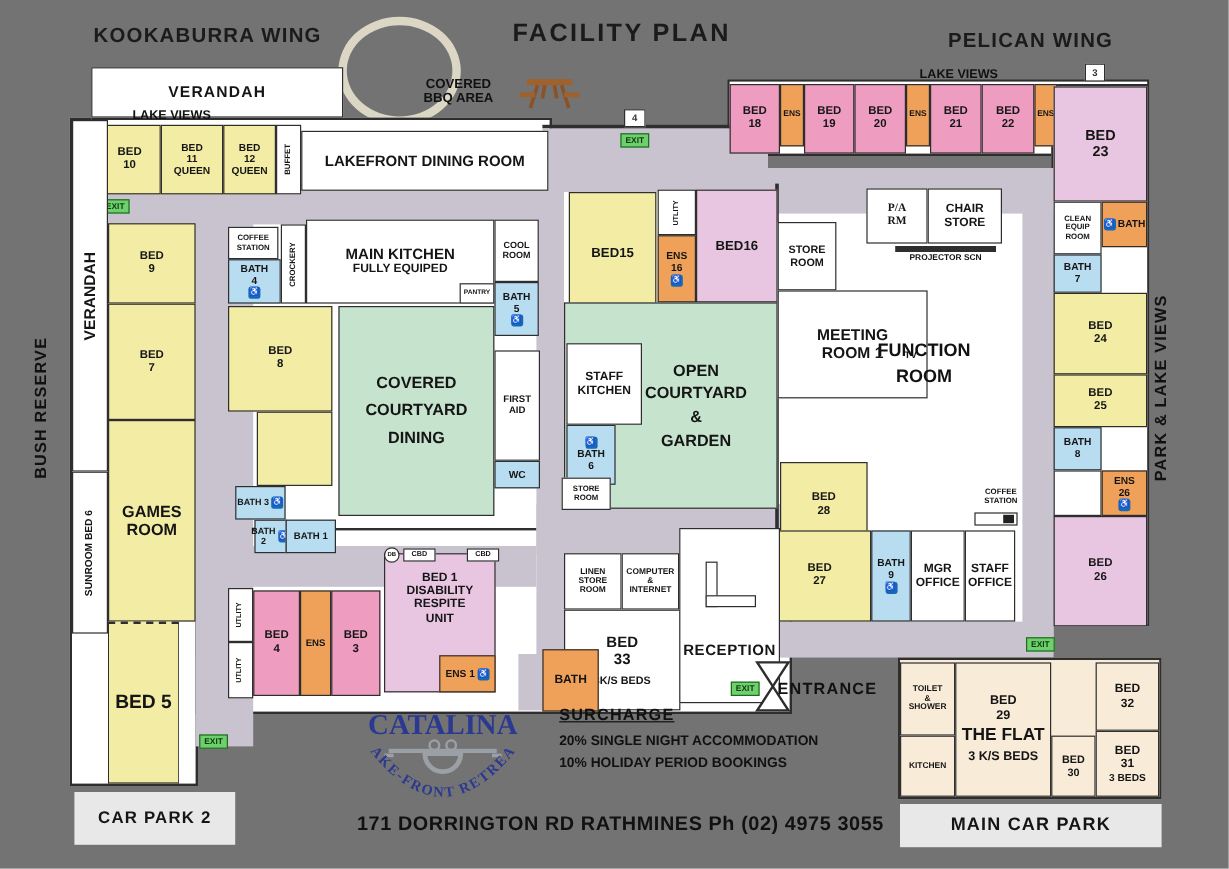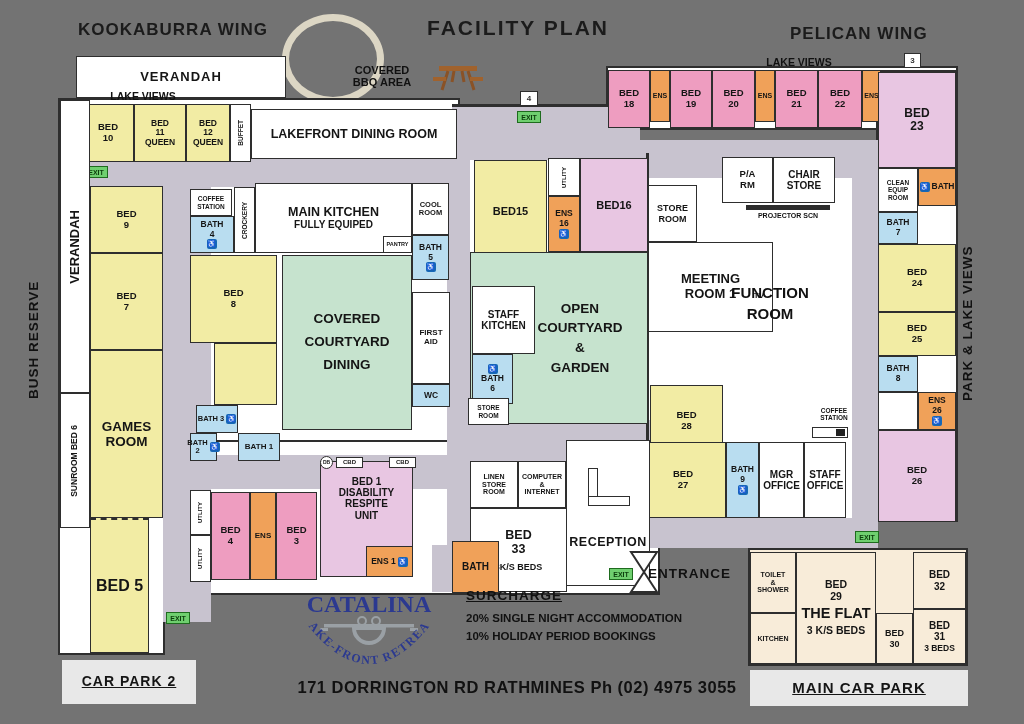--- a/index.html
+++ b/index.html
@@ -5,21 +5,21 @@
   html,body{margin:0;padding:0;background:#fff;}
   #plan{position:relative;width:1024px;height:724px;background:#737373;overflow:hidden;
         font-family:"Liberation Sans",sans-serif;color:#111;}
   .shell{position:absolute;background:#fff;border:2px solid #2e2e2e;box-sizing:border-box;}
   .corr{position:absolute;background:#c8c3cf;}
   .wall{position:absolute;background:#2e2e2e;}
   .r{position:absolute;box-sizing:border-box;border:1.6px solid #2e2e2e;display:flex;
      flex-direction:column;align-items:center;justify-content:center;text-align:center;
      font-weight:700;white-space:pre-line;line-height:1.12;font-size:9.5px;color:#151515;}
   .row{flex-direction:row;gap:2px;}
-  .nb{border:none;background:transparent;text-decoration:underline;}
+  .nb{border:none;background:transparent;}
   .yellow{background:#f2eca4}.pink{background:#ee9dc0}.lav{background:#e8c6e2}
   .orange{background:#f0a159}.blue{background:#b9ddf0}.green{background:#c6e3ce}
   .white{background:#fff}.cream{background:#f8ecd9}.park{background:#e8e8e8}
   .lbl{position:absolute;font-weight:700;white-space:pre-line;text-align:center;color:#111;}
   .vert{writing-mode:vertical-rl;transform:rotate(180deg);}
   .exit{position:absolute;background:#6fcf6f;border:1px solid #1e6b1e;color:#0b3d0b;
         font-size:7px;font-weight:700;display:flex;align-items:center;justify-content:center;box-sizing:border-box;}
   .door{position:absolute;background:#fff;border:1.4px solid #2e2e2e;font-size:8px;font-weight:700;
         display:flex;align-items:center;justify-content:center;box-sizing:border-box;color:#333;}
   .wc{display:inline-block;background:#1668b8;color:#fff;font-size:7px;line-height:9px;
@@ -108,21 +108,21 @@
   <div class="r white" style="left:255px;top:183px;width:157px;height:70px;"><span style="font-size:12.5px;">MAIN KITCHEN</span><span style="font-size:10px;">FULLY EQUIPED</span></div>
   <div class="r white" style="left:412px;top:183px;width:37px;height:52px;font-size:7.5px;"><span>COOL
 ROOM</span></div>
   <div class="r white" style="left:383px;top:236px;width:29px;height:17px;font-size:5.5px;"><span>PANTRY</span></div>
   <div class="r blue" style="left:412px;top:235px;width:37px;height:45px;font-size:8.5px;"><span>BATH
 5</span><span class="wc">♿</span></div>
   <div class="r yellow" style="left:190px;top:255px;width:87px;height:88px;"><span>BED
 8</span></div>
   <div class="r yellow" style="left:214px;top:343px;width:63px;height:62px;"></div>
   <div class="r blue row" style="left:196px;top:405px;width:42px;height:28px;font-size:7.5px;"><span>BATH 3</span><span class="wc">♿</span></div>
-  <div class="r blue row" style="left:190px;top:433px;width:27px;height:28px;font-size:7.5px;"><span>BATH 2</span><span class="wc">♿</span></div>
+  <div class="r blue row" style="left:212px;top:433px;width:27px;height:28px;font-size:7.5px;"><span>BATH 2</span><span class="wc">♿</span></div>
   <div class="r blue" style="left:238px;top:433px;width:42px;height:28px;font-size:8px;"><span>BATH 1</span></div>
   <div class="r green" style="left:282px;top:255px;width:130px;height:175px;font-size:13.5px;line-height:1.7;"><span>COVERED
 COURTYARD
 DINING</span></div>
   <div class="r white" style="left:412px;top:292px;width:38px;height:92px;font-size:8px;"><span>FIRST
 AID</span></div>
   <div class="r blue" style="left:412px;top:384px;width:38px;height:23px;font-size:8.5px;"><span>WC</span></div>
 
   <div class="r white" style="left:190px;top:490px;width:21px;height:45px;font-size:6px;"><span class="vert">UTLITY</span></div>
   <div class="r white" style="left:190px;top:535px;width:21px;height:47px;font-size:6px;"><span class="vert">UTLITY</span></div>
@@ -157,21 +157,21 @@
 ROOM</span></div>
   <div class="door" style="left:520px;top:91px;width:18px;height:15px;">
       <span>4</span>
     </div>
   <div class="exit" style="left:517px;top:111px;width:24px;height:12px;">
       <span>EXIT</span>
     </div>
 
   <div class="r white" style="left:648px;top:185px;width:49px;height:57px;font-size:9px;"><span>STORE
 ROOM</span></div>
-  <div class="r white" style="left:722px;top:157px;width:51px;height:46px;font-size:9.5px;"><span>P/A
+  <div class="r white" style="left:722px;top:157px;width:51px;height:46px;font-size:9.5px;font-family:Liberation Serif, serif;"><span>P/A
 RM</span></div>
   <div class="r white" style="left:773px;top:157px;width:62px;height:46px;font-size:10px;"><span>CHAIR
 STORE</span></div>
   <div class="wall" style="left:746px;top:205px;width:84px;height:5px;"></div>
   <div class="lbl" style="left:733px;top:212px;width:110px;font-size:7px;">PROJECTOR SCN</div>
   <div class="r white" style="left:648px;top:242px;width:125px;height:90px;font-size:13px;"><span>MEETING
 ROOM 1</span><span style="position:absolute;right:8px;bottom:30px;font-size:8px;">TV</span></div>
   <div class="lbl" style="left:700px;top:282px;width:140px;font-size:15px;line-height:1.4;">FUNCTION
 ROOM</div>
   <div class="r yellow" style="left:650px;top:385px;width:73px;height:71px;"><span>BED

